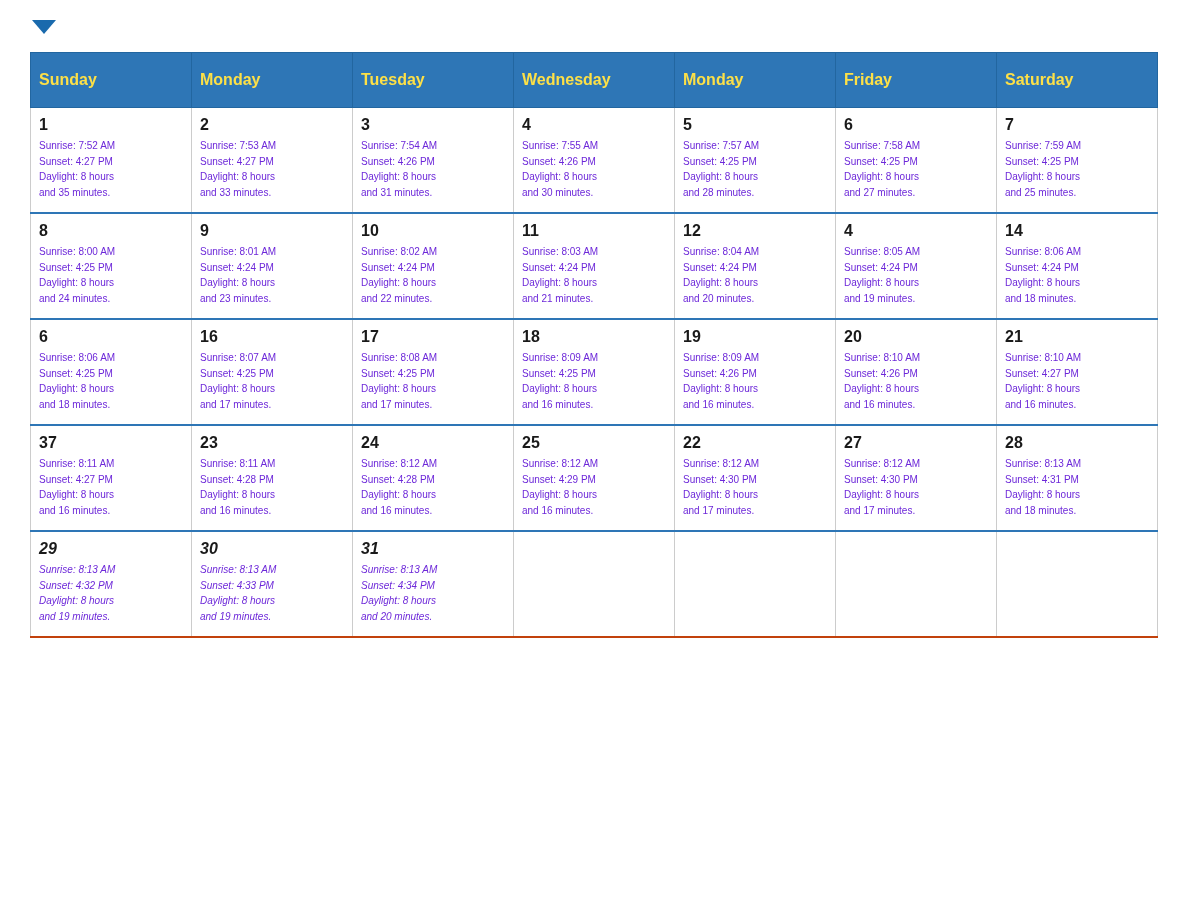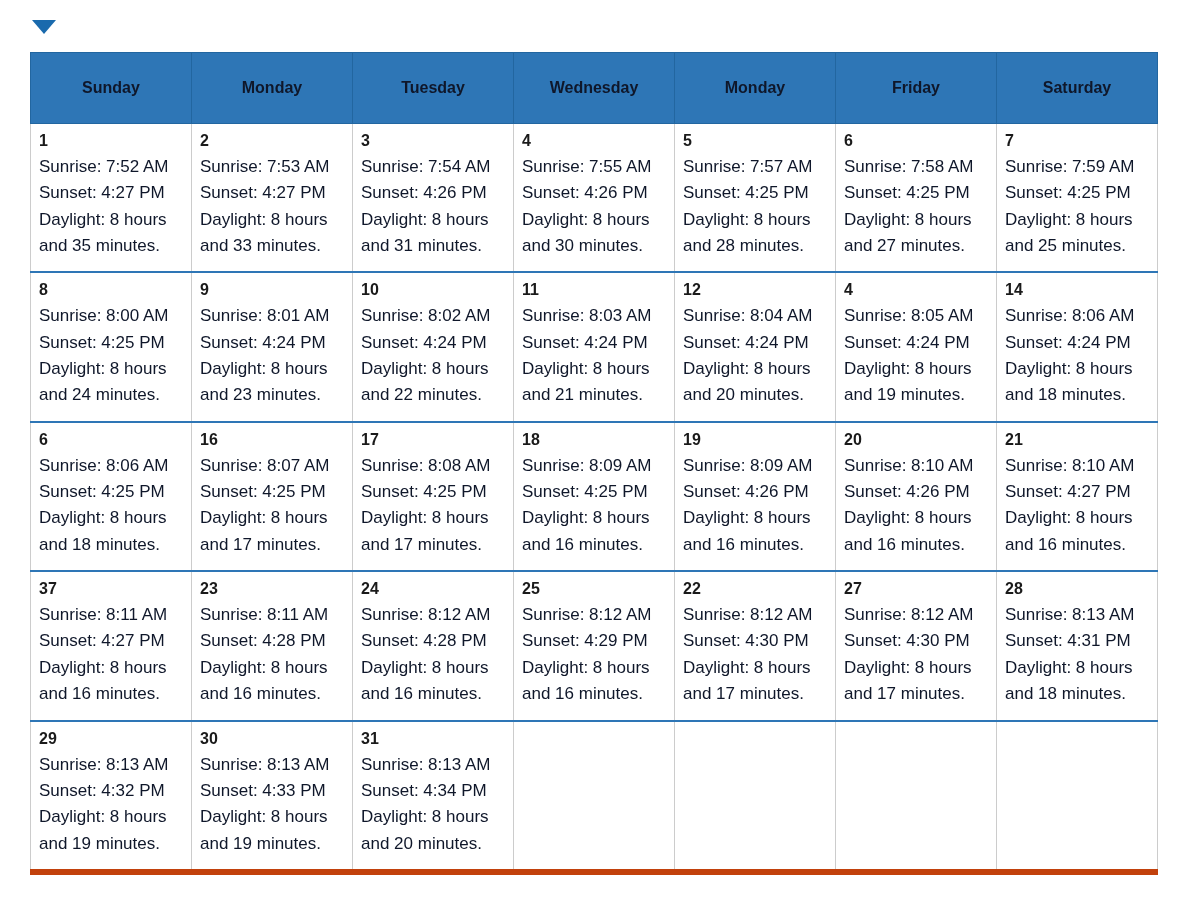--- a/index.html
+++ b/index.html
@@ -44,51 +44,52 @@
       color: #444;
       margin-top: 6px;
     }
     table {
       width: 100%;
       border-collapse: collapse;
       table-layout: fixed;
     }
     thead th {
       background-color: #2e76b6;
-      color: #0f172a;
+      color: #fde047;
       font-size: 16px;
       font-weight: bold;
-      padding: 26px 8px;
-      text-align: center;
+      padding: 18px 8px;
+      text-align: left;
       border: 1px solid #2266a0;
     }
     tbody td {
       vertical-align: top;
       padding: 8px 8px 12px 8px;
       border: 1px solid #ccc;
       font-size: 13px;
       color: #222;
       min-height: 90px;
     }
     tbody tr td {
       border-bottom: 2px solid #2e76b6;
     }
     .day-number {
       font-size: 16px;
       font-weight: bold;
       margin-bottom: 4px;
       color: #1a1a1a;
     }
     .day-info {
-      font-size: 17px;
+      font-size: 10px;
       line-height: 1.55;
-      color: #0f172a;
+      color: #6d28d9;
     }
     tbody tr:last-child td {
-      border-bottom: 6px solid #c2410c;
+      border-bottom: 2px solid #c2410c;
+      font-style: italic;
     }
     .empty-cell {
       background: #fff;
     }
   </style>
 </head>
 <body>
 
 <div class="header">
   <div class="logo">

